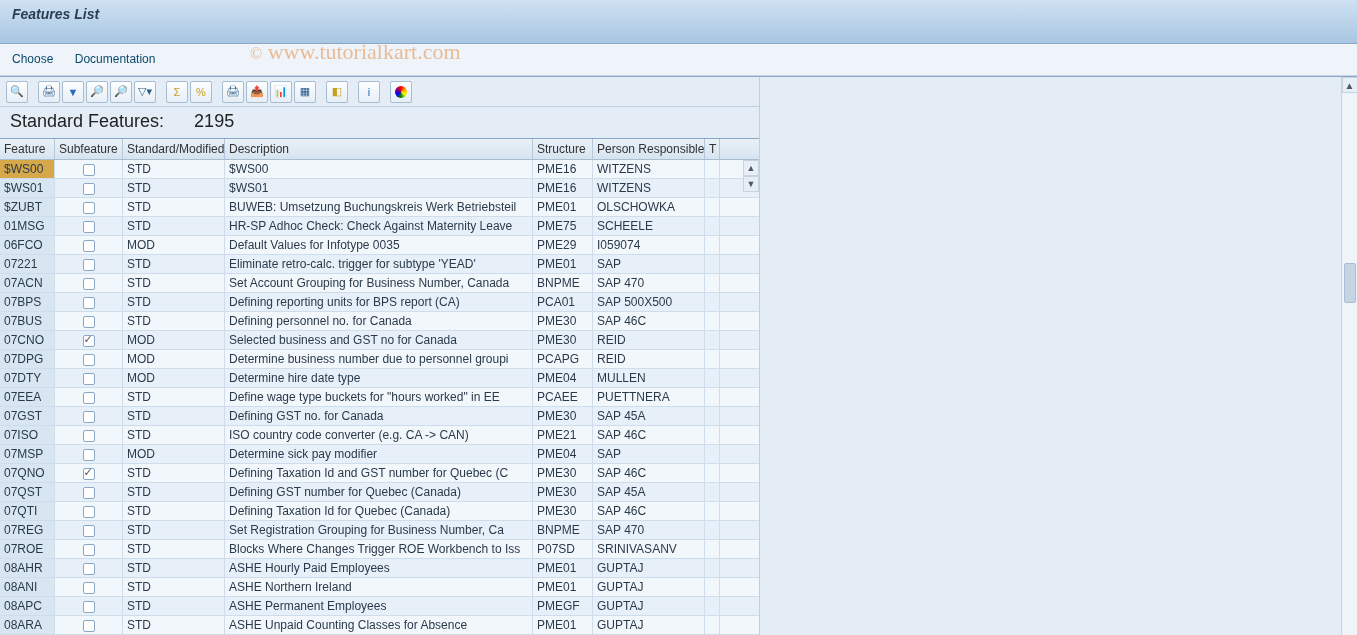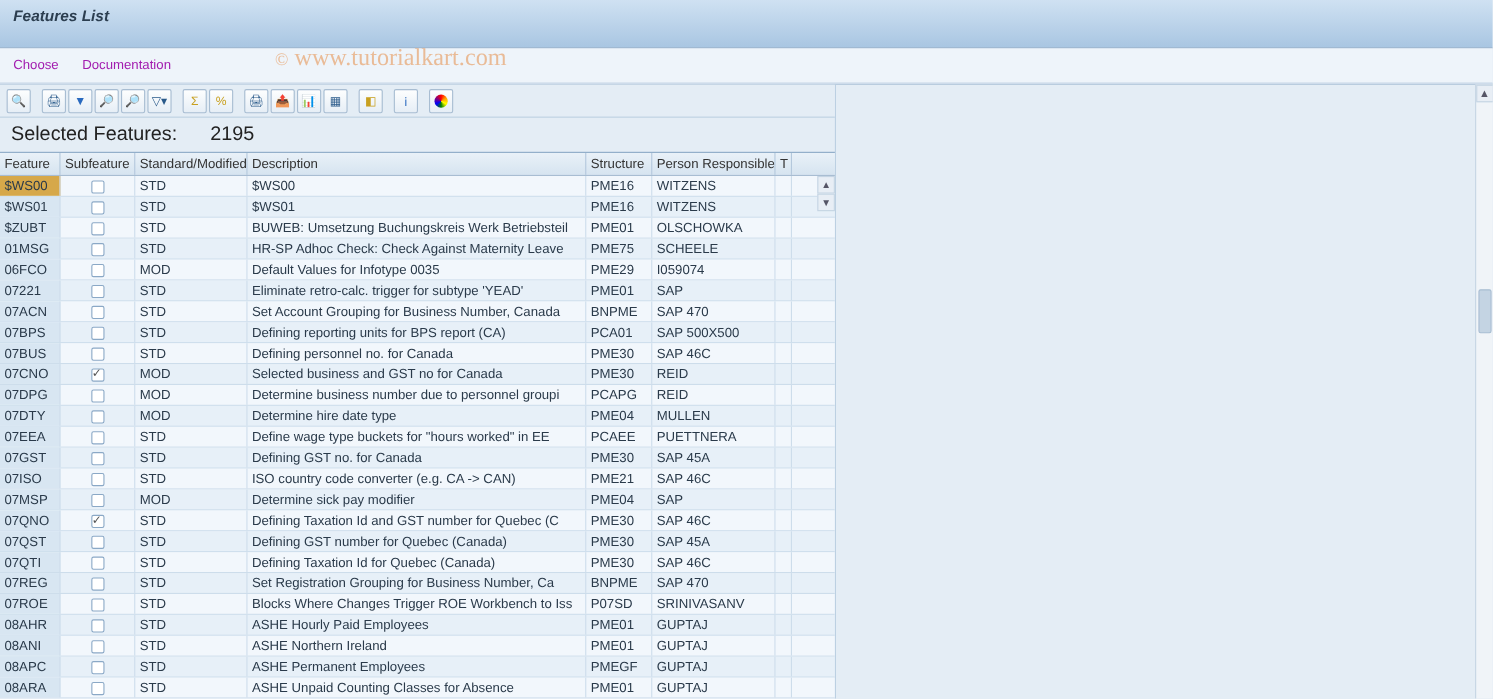--- a/index.html
+++ b/index.html
@@ -27,21 +27,21 @@
   .menu-bar {
     background: #eef4fa;
     border-bottom: 1px solid #c5d6e6;
     padding: 8px 12px;
     height: 32px;
     position: relative;
   }
   .menu-item {
     display: inline-block;
     margin-right: 18px;
-    color: #a21caf;
+    color: #0c4a6e;
     cursor: pointer;
   }
   .watermark {
     position: absolute;
     left: 250px; top: -5px;
     font-family: Georgia, serif;
     font-size: 22px;
     color: rgba(230, 140, 70, 0.55);
     pointer-events: none;
   }
@@ -240,21 +240,21 @@
         <span class="tbtn ic-yellow">◧</span>
         <span class="tsep"></span>
         <span class="tbtn ic-blue">ℹ</span>
         <span class="tsep"></span>
         <span class="tbtn ">
           <span class="ic-multi"></span>
         </span>
       </div>
 
     <div class="count-line">
-      <span>Selected Features:</span>
+      <span>Standard Features:</span>
       &nbsp;&nbsp;&nbsp;&nbsp;
       <span>2195</span>
     </div>
 
     <div class="table-wrap">
       <div class="thead">
         <div class="th">Feature</div>
         <div class="th">Subfeature</div>
         <div class="th">Standard/Modified</div>
         <div class="th">Description</div>

